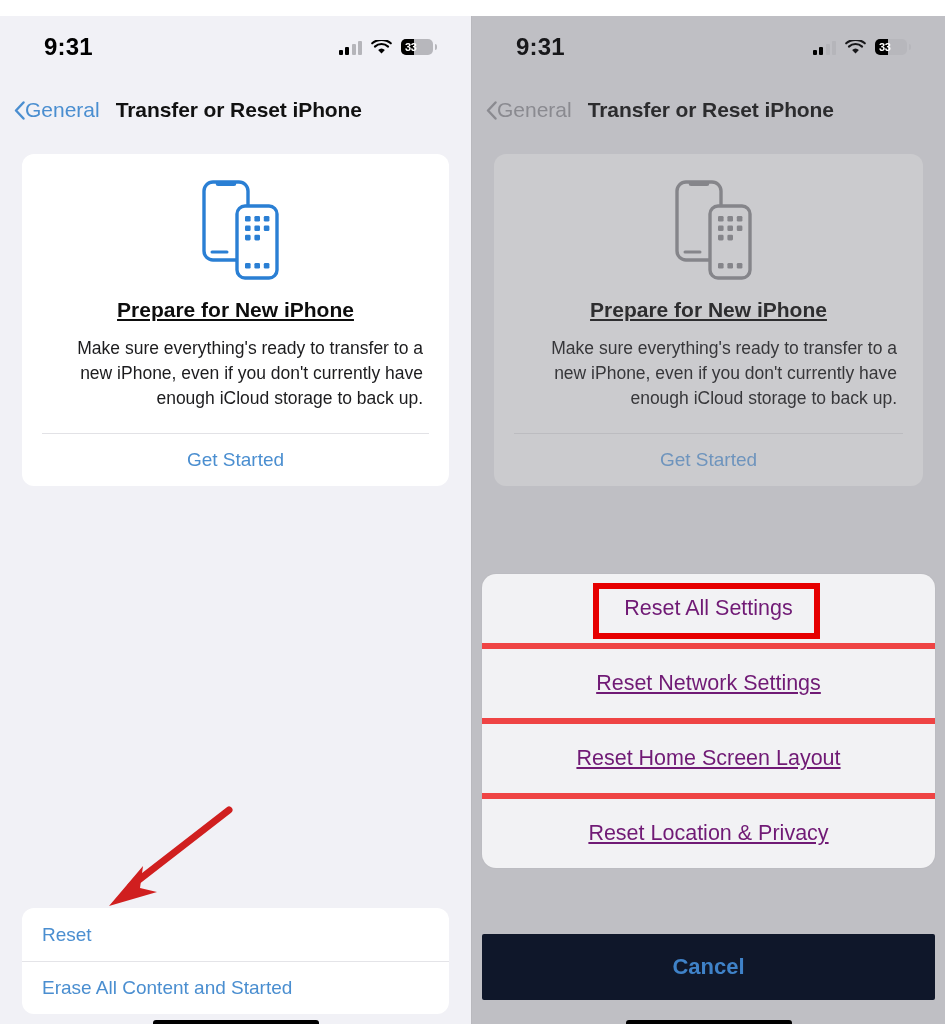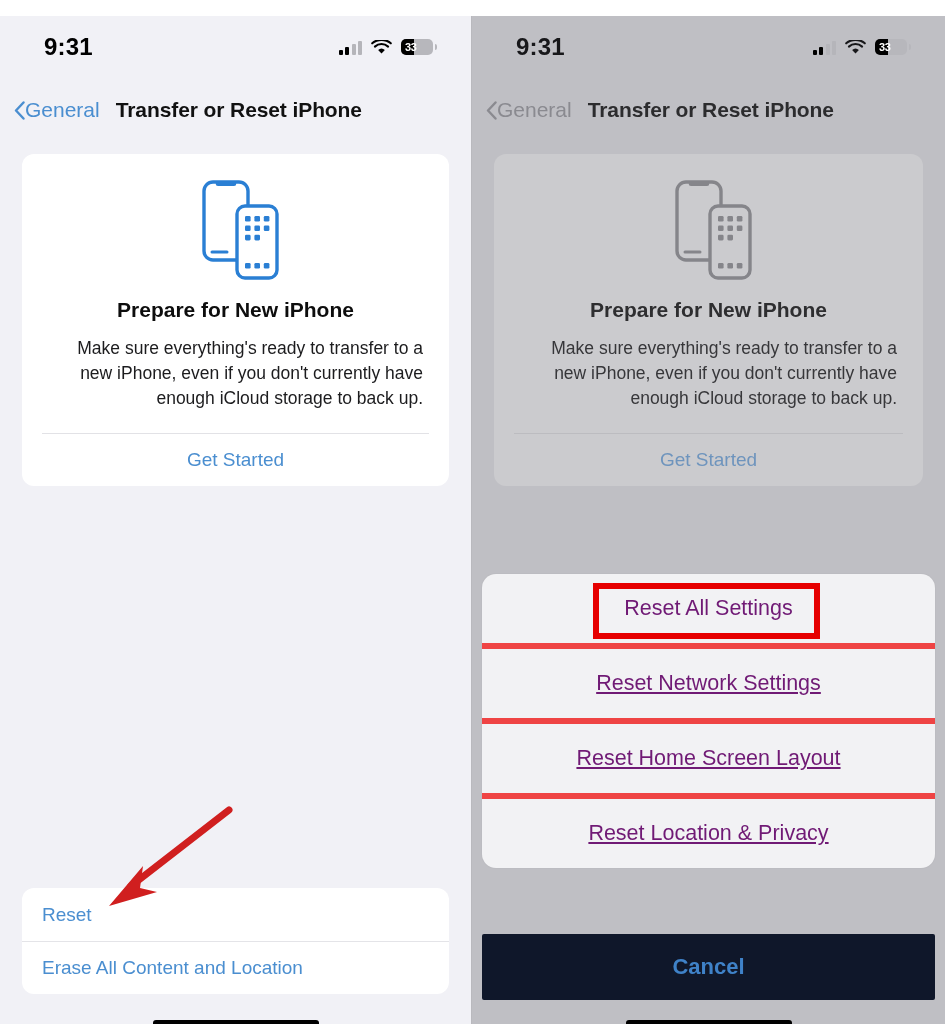--- a/index.html
+++ b/index.html
@@ -181,20 +181,21 @@
     justify-content: center;
   }
   .phones svg { display: block; }
 
   .card-title {
     text-align: center;
     font-size: 21px;
     font-weight: bold;
     color: #0d0d0d;
     margin-top: 14px;
+    text-decoration: underline;
   }
   .panel-right .card-title { color: #2e2e30; }
   .card-body {
     margin: 14px 26px 0 26px;
     text-align: right;
     font-size: 17.5px;
     line-height: 25px;
     color: #1c1c1e;
   }
   .panel-right .card-body { color: #37373a; }
@@ -213,21 +214,21 @@
     color: #4a8ed0;
     cursor: pointer;
   }
   .panel-right .card-action { color: #6e94bd; }
 
   
   .bottom-list {
     position: absolute;
     left: 22px;
     right: 22px;
-    top: 872px;
+    top: 892px;
     background: #ffffff;
     border-radius: 12px;
     overflow: hidden;
   }
   .list-row {
     height: 53px;
     display: flex;
     align-items: center;
     padding-left: 20px;
     font-size: 19px;
@@ -383,21 +384,21 @@
         </svg>
       </div>
       <div class="card-title">Prepare for New iPhone</div>
       <div class="card-body">Make sure everything's ready to transfer to a new iPhone, even if you don't currently have enough iCloud storage to back up.</div>
       <div class="card-sep"></div>
       <div class="card-action">Get Started</div>
     </div>
 
     <div class="bottom-list">
       <div class="list-row">Reset</div>
-      <div class="list-row">Erase All Content and Location</div>
+      <div class="list-row">Erase All Content and Started</div>
     </div>
 
     <div class="arrow">
       <svg width="150" height="110" viewBox="0 0 150 110">
         <path d="M134 6 L36 82" stroke="#d01f1f" stroke-width="7" stroke-linecap="round" fill="none"></path>
         <path d="M14 102 L48 62 L45 84 L62 88 Z" fill="#d01f1f"></path>
       </svg>
     </div>
 
     <div class="home-indicator"></div>

